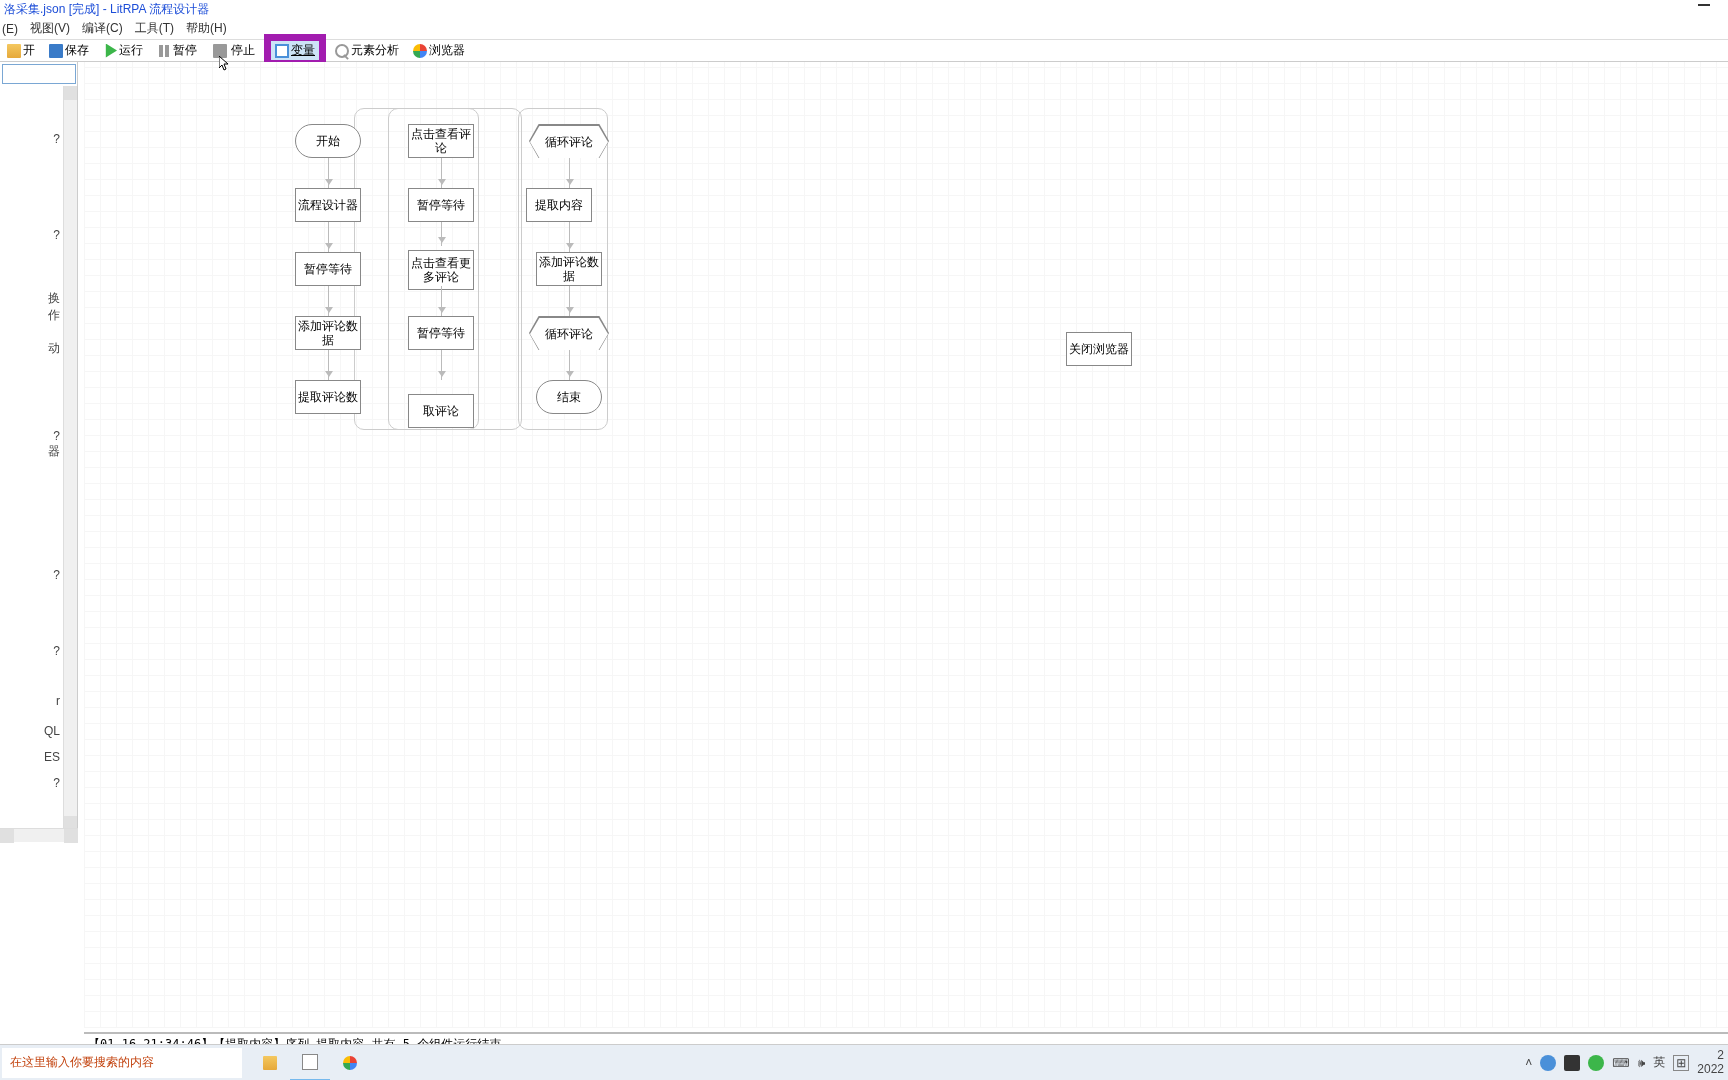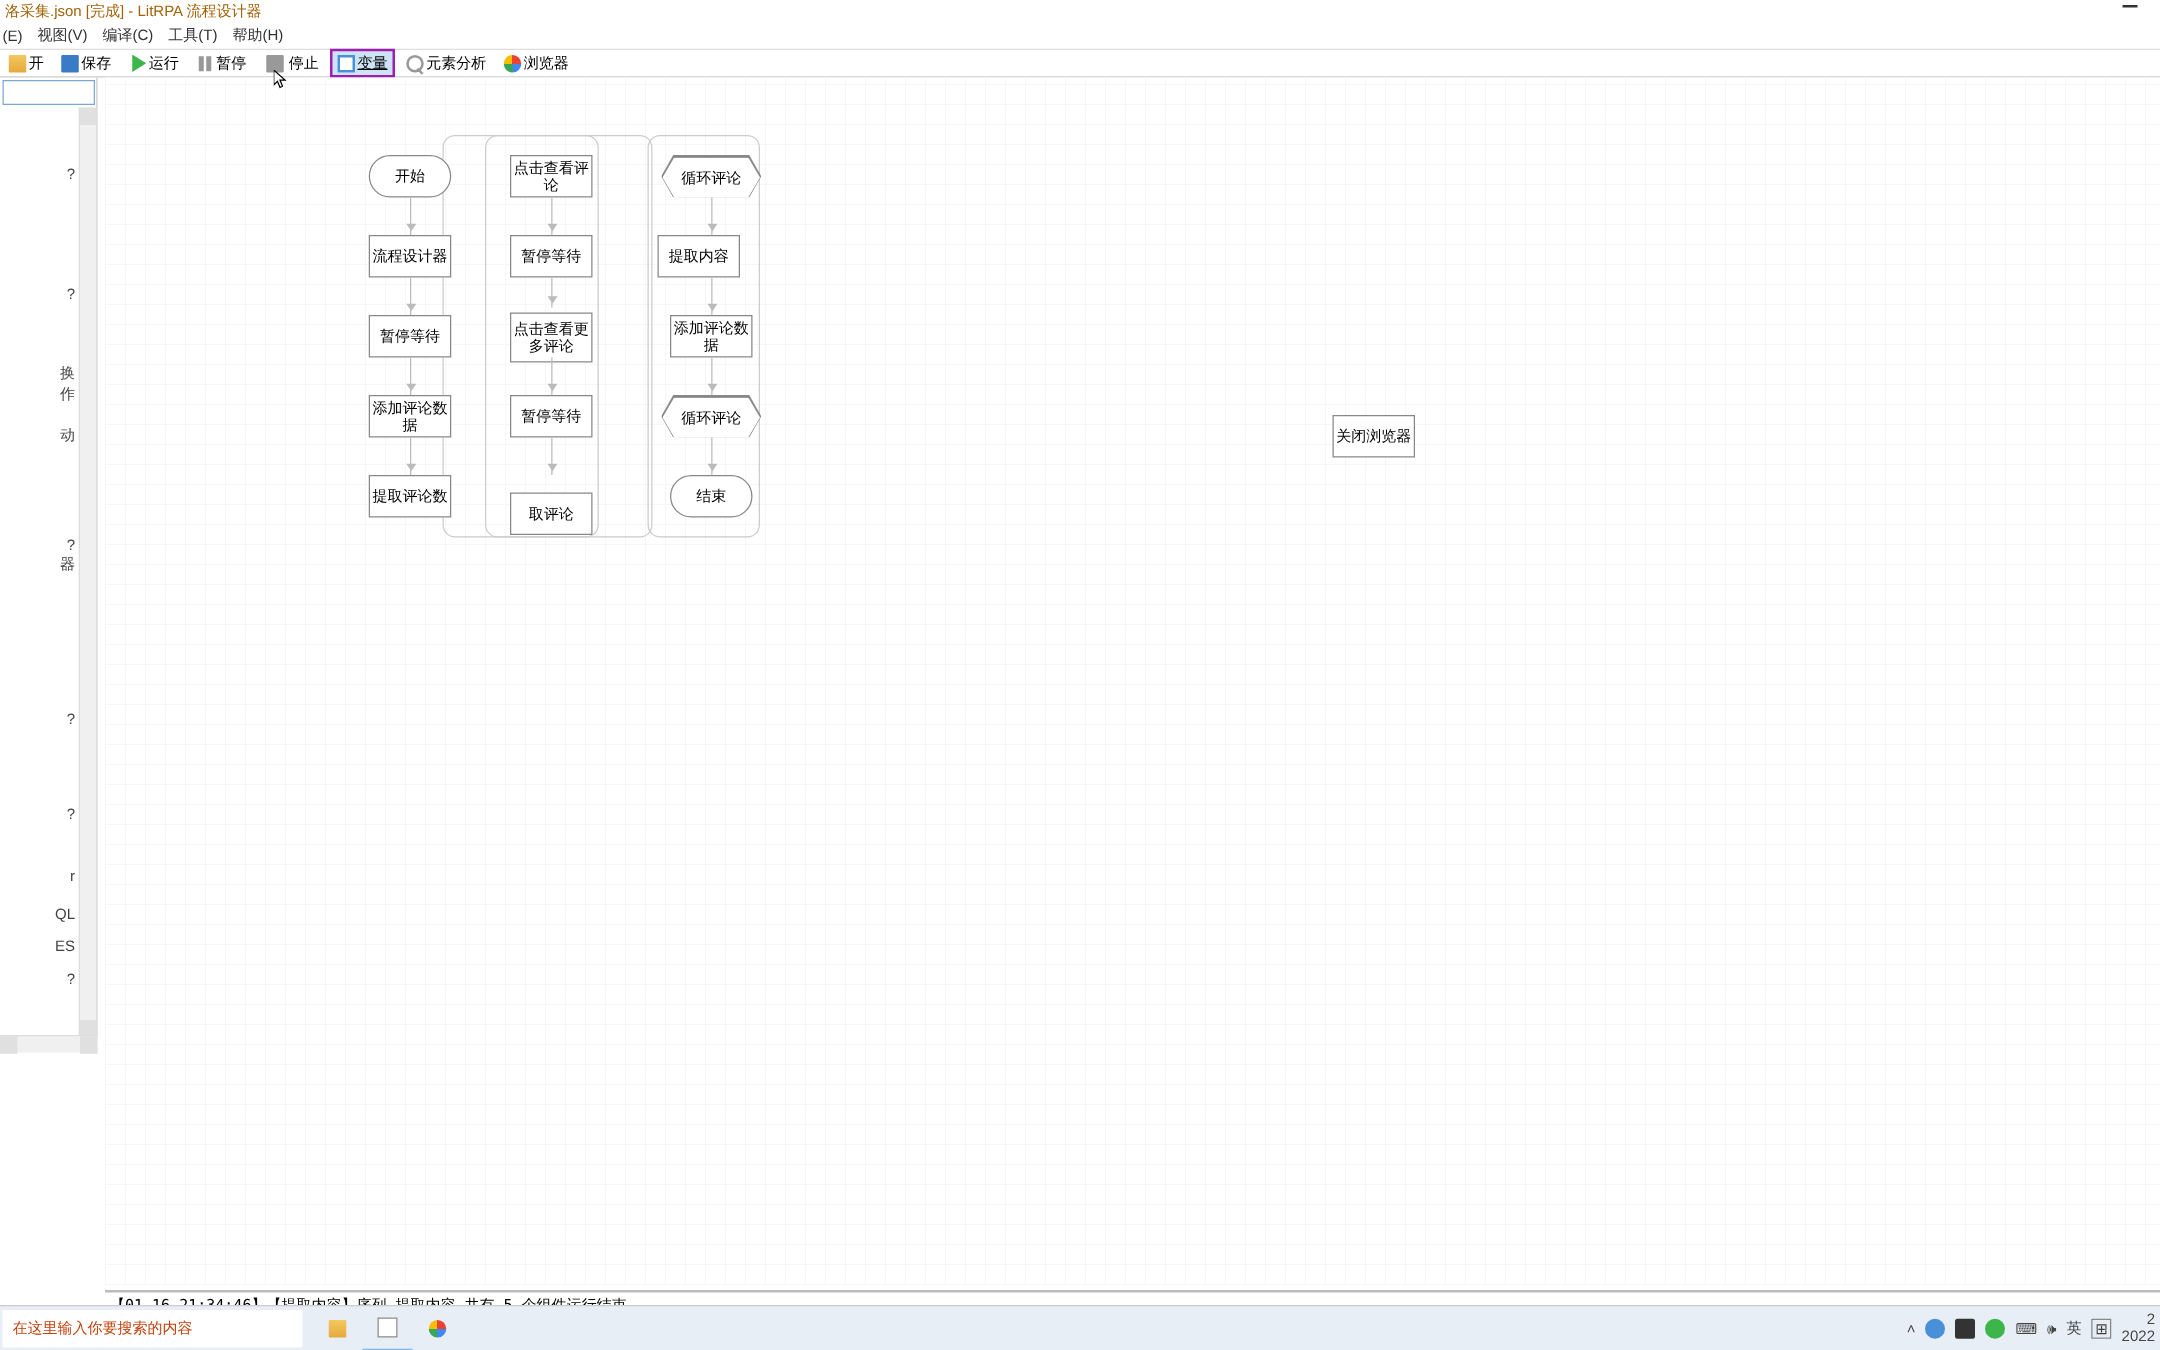--- a/index.html
+++ b/index.html
@@ -13,21 +13,21 @@
   position: relative;
 }
 .titlebar {
   height: 18px;
   background: #fff;
   display: flex;
   align-items: center;
   padding: 0 4px;
   border-bottom: 0;
 }
-.titlebar-text { font-size: 12px; color: #a16207; }
+.titlebar-text { font-size: 12px; color: #1d4ed8; }
 .titlebar-min {
   position: absolute;
   right: 18px;
   top: 4px;
   width: 12px;
   height: 2px;
   background: #333;
 }
 .menubar {
   height: 22px;
@@ -48,21 +48,21 @@
 }
 .tbtn {
   display: flex;
   align-items: center;
   gap: 2px;
   padding: 1px 4px;
   cursor: pointer;
   border: 1px solid transparent;
 }
 .tbtn.active {
-  border: 2px solid #a21caf;
+  border: 7px solid #a21caf;
   background: #cde4f7;
   text-decoration: underline;
 }
 .ticon { width: 14px; height: 14px; display: inline-block; }
 .i-open { background: linear-gradient(#f4c860,#e6a93b); border-radius: 1px; }
 .i-save { background: #3a7bc8; border-radius: 1px; position:relative;}
 .i-run { background: #3cb64a; clip-path: polygon(20% 0,100% 50%,20% 100%); }
 .i-pause { position:relative; }
 .i-pause::before,.i-pause::after{content:"";position:absolute;top:1px;width:4px;height:12px;background:#999;}
 .i-pause::before{left:2px;} .i-pause::after{right:2px;}

